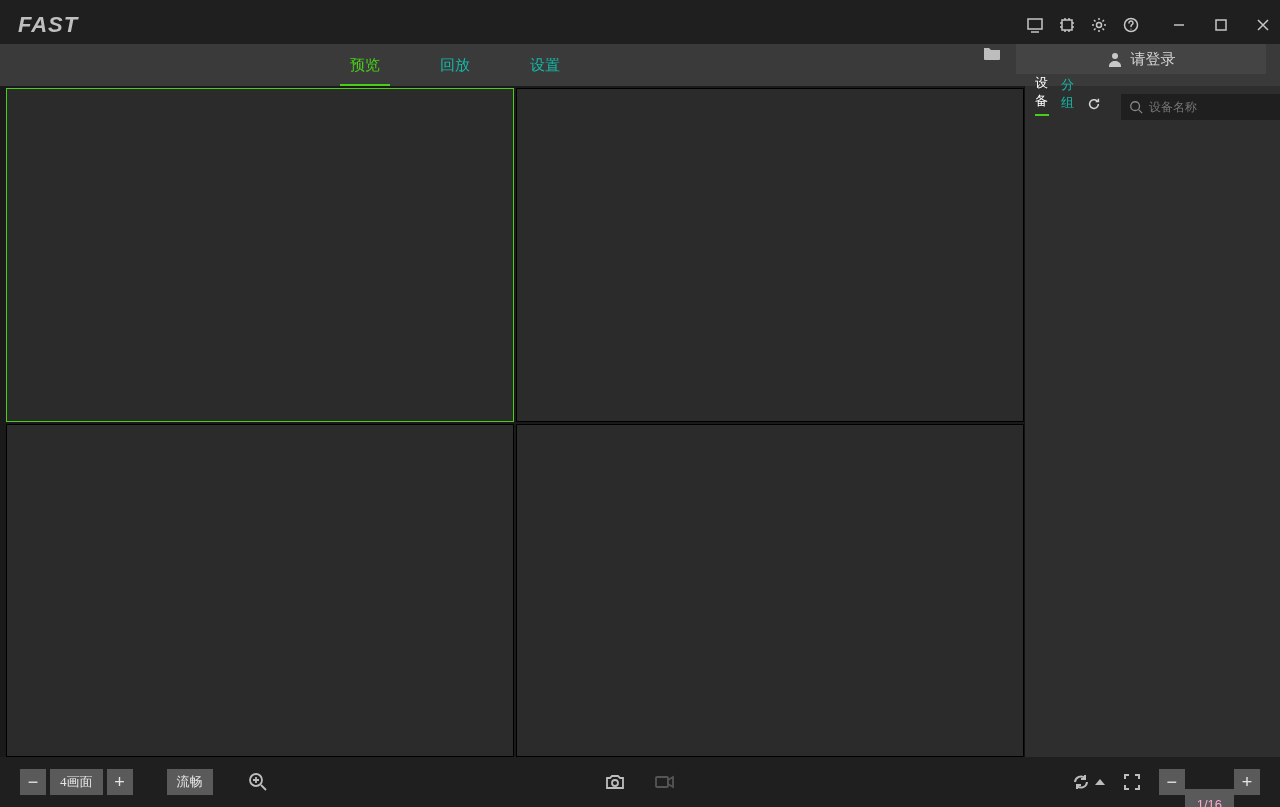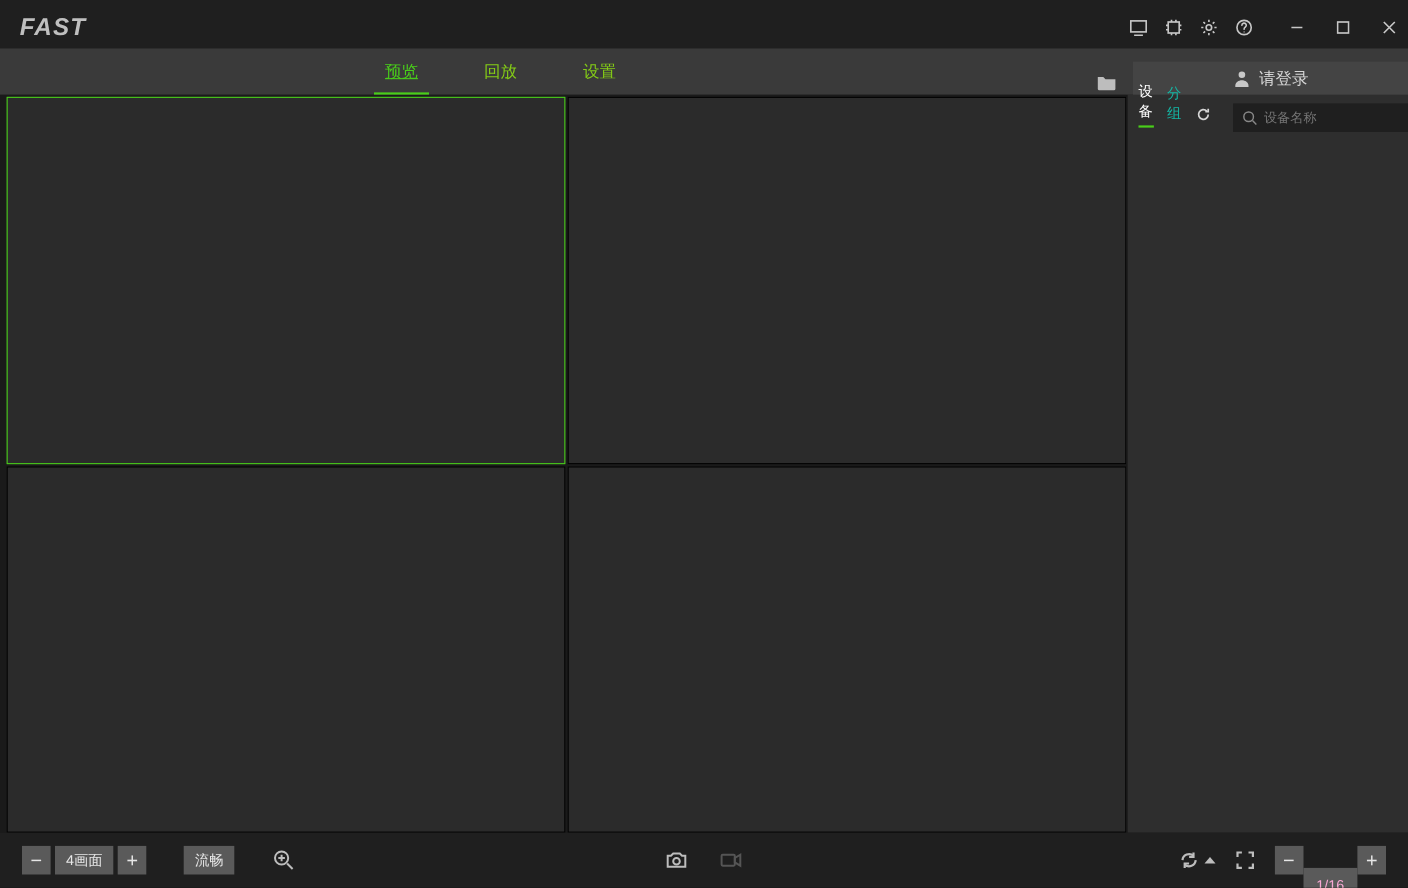--- a/index.html
+++ b/index.html
@@ -11,24 +11,24 @@
   .logo { font-size:22px; font-weight:800; font-style:italic; color:#bfbfbf; letter-spacing:1px; }
   .titlebar .spacer { flex:1; }
   .title-icons { display:flex; gap:14px; align-items:center; margin-right:30px; }
   .title-icons .ico, .win-controls .ico { width:18px; height:18px; display:flex; align-items:center; justify-content:center; color:#c6c6c6; cursor:pointer; }
   .win-controls { display:flex; gap:24px; align-items:center; }
   .ico svg { display:block; }
 
   
   .tabbar { height:42px; background:#3a3a3a; display:flex; align-items:stretch; position:relative; }
   .tabs { display:flex; margin-left:350px; gap:60px; align-items:center; }
-  .tab { font-size:15px; color:#84cc16; cursor:pointer; display:flex; align-items:center; height:100%; position:relative; }
-  .tab.active { color:#49ce1a;text-decoration:underline; }
+  .tab { font-size:15px; color:#14b8a6; cursor:pointer; display:flex; align-items:center; height:100%; position:relative; }
+  .tab.active { color:#49ce1a; }
   .tab.active::after { content:""; position:absolute; left:-10px; right:-10px; bottom:0; height:2px; background:#49ce1a; }
-  .tabbar-right { margin-left:auto; display:flex; align-items:flex-end; gap:14px; }
+  .tabbar-right { margin-left:auto; display:flex; align-items:flex-start; padding-right:14px; gap:14px; }
   .folder-ico { width:20px; height:20px; color:#bdbdbd; cursor:pointer; }
   .login-btn { width:250px; height:30px; background:#444; display:flex; align-items:center; justify-content:center; gap:8px; color:#d6d6d6; font-size:15px; cursor:pointer; }
 
   
   .body { flex:1; display:flex; min-height:0; }
 
   
   .grid-wrap { flex:1; display:flex; flex-direction:column; background:#1a1a1a; padding:2px 0 0 6px; }
   .grid { flex:1; display:grid; grid-template-columns:1fr 1fr; grid-template-rows:1fr 1fr; gap:2px; min-height:0; }
   .cell { background:#2b2b2b; border:1px solid #000; }
@@ -42,21 +42,21 @@
   .refresh { margin-left:auto; color:#d6d6d6; cursor:pointer; width:16px; height:16px; display:flex; align-items:center; justify-content:center; margin-bottom:4px; }
   .search { margin:8px 10px; height:26px; background:#1f1f1f; display:flex; align-items:center; padding:0 8px; gap:6px; }
   .search svg { flex:0 0 14px; }
   .search input { flex:1; background:transparent; border:none; outline:none; color:#aaa; font-size:12px; }
   .side-content { flex:1; }
 
   
   .bottom { height:50px; background:#1f1f1f; display:flex; align-items:center; padding:0 20px; gap:10px; }
   .btn { background:#5a5a5a; color:#e6e6e6; height:26px; min-width:26px; display:flex; align-items:center; justify-content:center; font-size:13px; cursor:pointer; padding:0 6px; }
   .btn.small { width:26px; padding:0; font-size:18px; line-height:1; }
-  .btn.dropdown { padding:0 10px; }
+  .btn.dropdown { padding:0 10px;font-family:Liberation Serif, serif; }
   .sep { width:14px; }
   .plain-ico { color:#bdbdbd; cursor:pointer; width:22px; height:22px; display:flex; align-items:center; justify-content:center; }
   .plain-ico.disabled { color:#555; cursor:default; }
   .bottom .spacer { flex:1; }
   .center-icons { position:absolute; left:50%; transform:translateX(-50%); display:flex; gap:28px; }
   .bottom { position:relative; }
   .pager { display:flex; align-items:center; gap:0; }
   .pager .lab { background:#5a5a5a; height:32px; display:flex; align-items:center; padding:0 12px; font-size:13px; color:#f9a8d4;margin-top:45px; }
   .right-group { display:flex; align-items:center; gap:16px; }
   .cycle { display:flex; align-items:center; gap:4px; color:#bdbdbd; cursor:pointer; }

